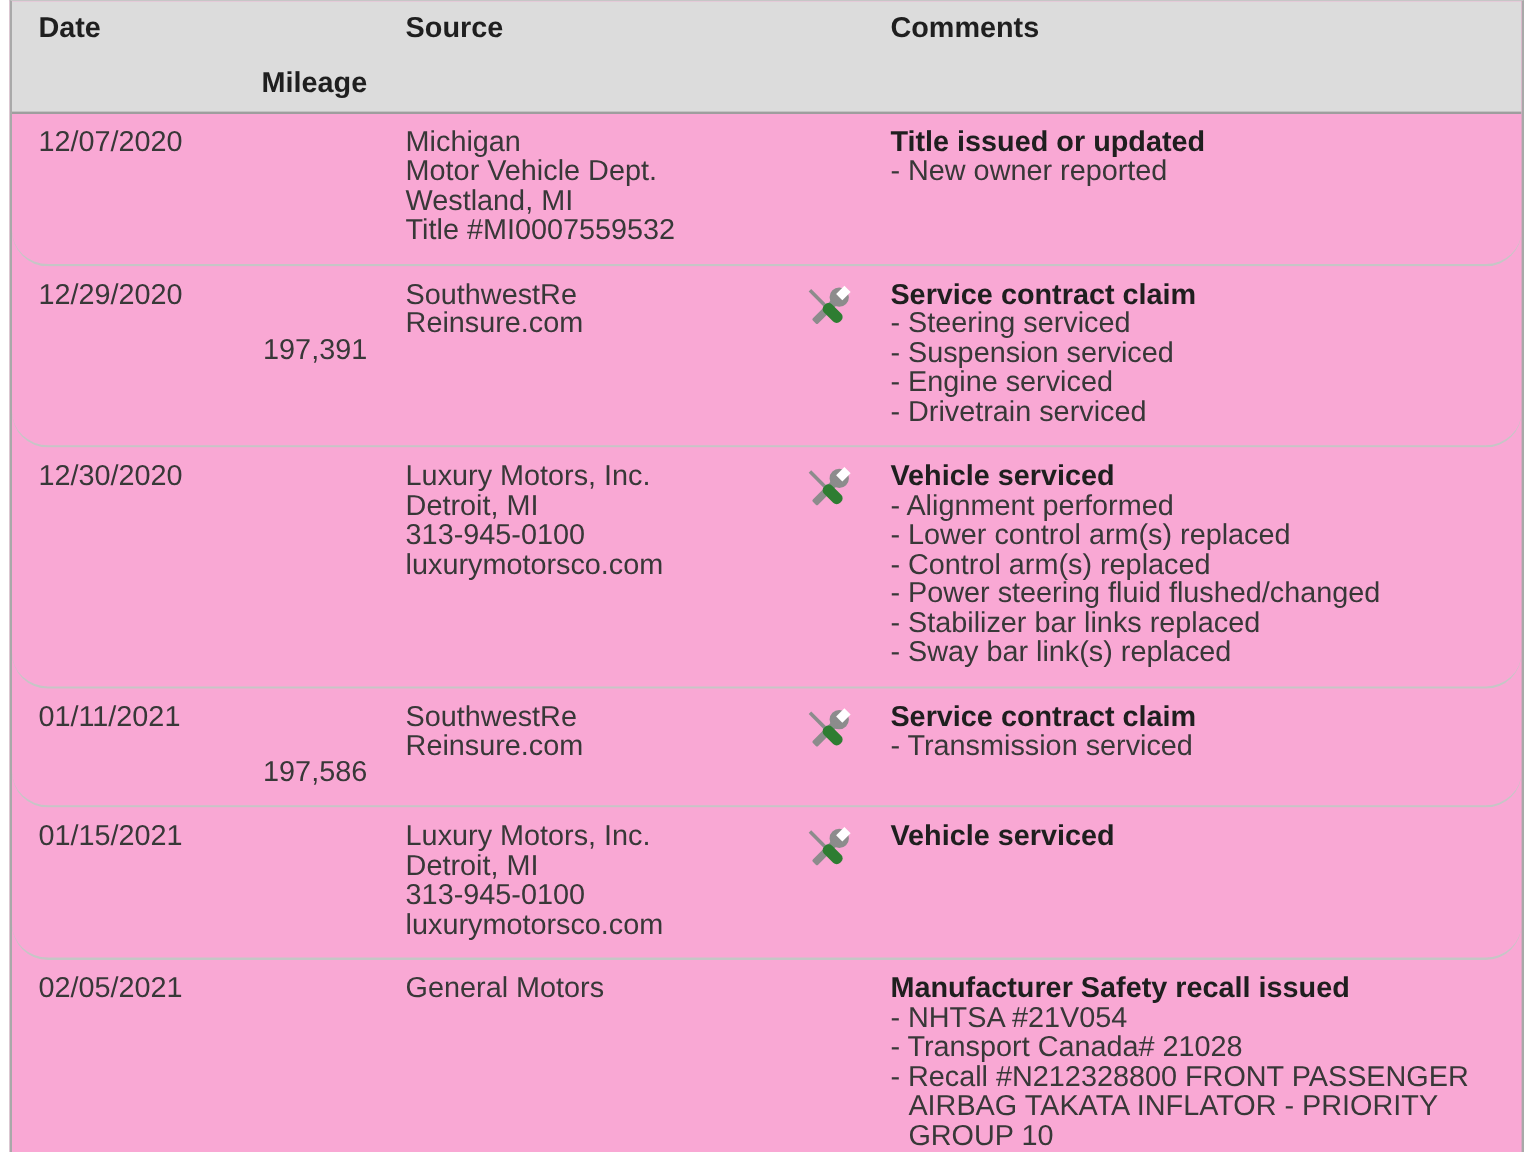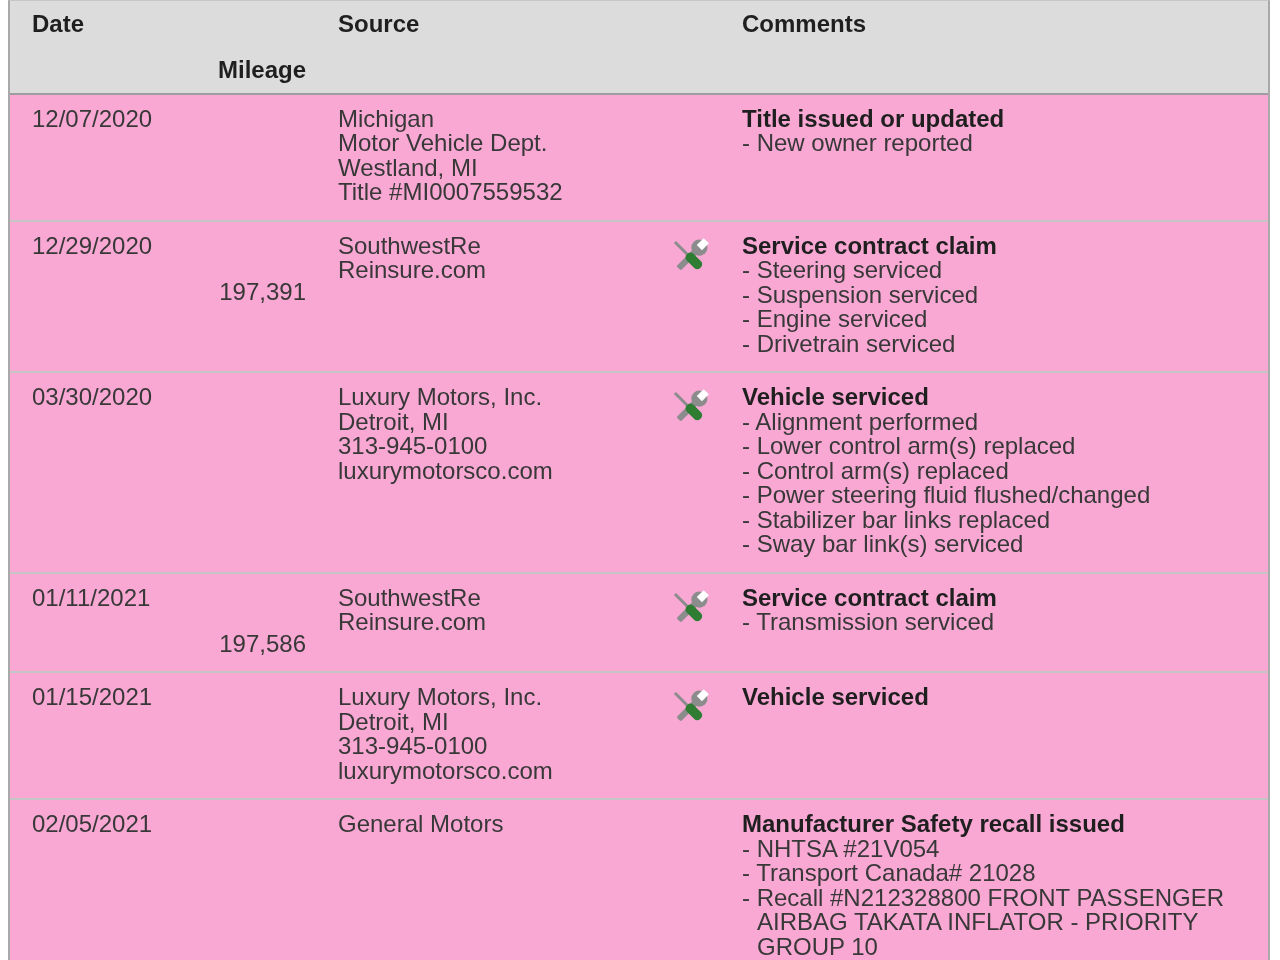--- a/index.html
+++ b/index.html
@@ -47,20 +47,21 @@
   }
   .rows {
     flex: 1;
     display: flex;
     flex-direction: column;
     min-height: 0;
   }
   .row {
     padding: 12px 0 15px 0;
     border-bottom: 2px solid var(--row-border);
+    border-radius: 30px;
   }
   .row:last-child { border-bottom: none; flex: 1; }
   .col-date { padding-left: 22px; white-space: nowrap; }
   .col-mileage { text-align: right; white-space: nowrap; margin-top: 46px; }
   .col-source { padding-left: 32px; }
   .col-comments { padding-left: 12px; }
   .comment-block { max-width: 492px; }
   .comment-title { font-weight: 700; color: var(--title); }
   .comment-item { padding-left: 15px; text-indent: -15px; }
   .col-icon {
@@ -146,21 +147,21 @@
         <div>
               <div class="comment-item">- Steering serviced</div>
               <div class="comment-item">- Suspension serviced</div>
               <div class="comment-item">- Engine serviced</div>
               <div class="comment-item">- Drivetrain serviced</div>
             </div>
       </div>
     </div>
   </div>
       <div class="grid row">
-    <div class="col-date">03/30/2020</div>
+    <div class="col-date">12/30/2020</div>
     <div class="col-mileage"></div>
     <div class="col-source">
           <div>Luxury Motors, Inc.</div>
           <div>Detroit, MI</div>
           <div>313-945-0100</div>
           <div>luxurymotorsco.com</div>
         </div>
     <div class="col-icon">
       <svg class="svc-icon" width="46" height="46" viewBox="0 0 40 40" aria-hidden="true">
 
@@ -178,21 +179,21 @@
     </div>
     <div class="col-comments">
       <div class="comment-block">
         <div class="comment-title">Vehicle serviced</div>
         <div>
               <div class="comment-item">- Alignment performed</div>
               <div class="comment-item">- Lower control arm(s) replaced</div>
               <div class="comment-item">- Control arm(s) replaced</div>
               <div class="comment-item">- Power steering fluid flushed/changed</div>
               <div class="comment-item">- Stabilizer bar links replaced</div>
-              <div class="comment-item">- Sway bar link(s) serviced</div>
+              <div class="comment-item">- Sway bar link(s) replaced</div>
             </div>
       </div>
     </div>
   </div>
       <div class="grid row">
     <div class="col-date">01/11/2021</div>
     <div class="col-mileage">197,586</div>
     <div class="col-source">
           <div>SouthwestRe</div>
           <div>Reinsure.com</div>

